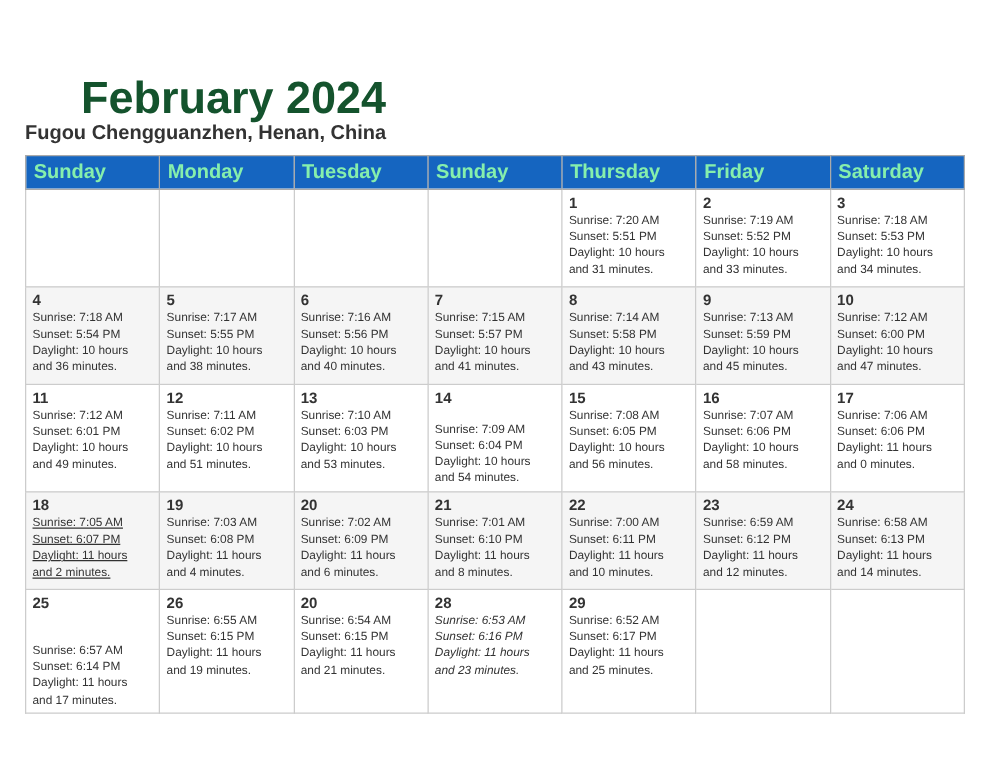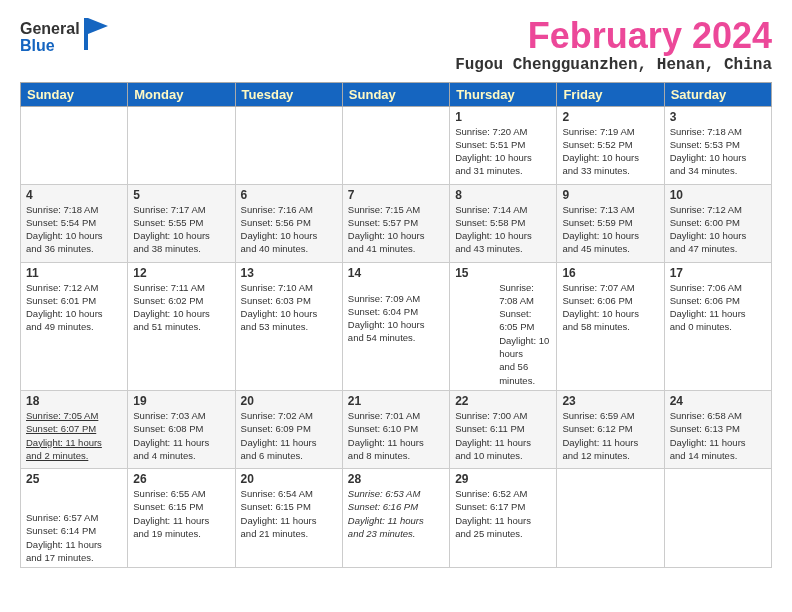--- a/index.html
+++ b/index.html
@@ -25,40 +25,40 @@
       display: flex;
       flex-direction: column;
       align-items: flex-start;
     }
     .title-area {
       text-align: right;
     }
     .month-title {
       font-size: 36px;
       font-weight: bold;
-      color: #ec4899;
+      color: #14532d;
       line-height: 1.1;
+      margin-top: 42px;
     }
     .location {
       font-size: 16px;
       color: #333;
       font-weight: 600;
-      font-family: Liberation Mono, monospace;
     }
     .calendar {
       width: 100%;
       border-collapse: collapse;
       table-layout: fixed;
     }
     .calendar th {
       background: #1565c0;
-      color: #fef9c3;
+      color: #86efac;
       text-align: left;
       padding: 4px 6px;
-      font-size: 13px;
+      font-size: 16px;
       font-weight: bold;
       border: 1px solid #aaa;
     }
     .calendar td {
       border: 1px solid #ccc;
       vertical-align: top;
       padding: 3px 5px;
       height: 78px;
       font-size: 10px;
       color: #333;
@@ -81,30 +81,20 @@
     }
     .empty-cell {
       background: #fff !important;
     }
   </style>
 </head>
 <body>
 
 <div class="page">
   <div class="header">
-    <div class="logo">
-
-      <svg width="90" height="42" viewBox="0 0 90 42">
-        <text x="0" y="18" font-family="Arial" font-size="16" font-weight="bold" fill="#333">General</text>
-        <text x="0" y="35" font-family="Arial" font-size="16" font-weight="bold" fill="#1565c0">Blue</text>
-
-        <polygon points="68,2 88,10 68,18" fill="#1565c0"></polygon>
-        <rect x="64" y="2" width="4" height="32" fill="#1565c0"></rect>
-      </svg>
-    </div>
     <div class="title-area">
       <div class="month-title">February 2024</div>
       <div class="location">Fugou Chengguanzhen, Henan, China</div>
     </div>
   </div>
 
   <table class="calendar">
     <thead>
       <tr>
         <th>Sunday</th>
@@ -219,21 +209,21 @@
           </td>
           <td>
             <span class="day-num">14</span>
             <div class="day-info" style="white-space: pre-line; margin-top: 12px;">Sunrise: 7:09 AM
 Sunset: 6:04 PM
 Daylight: 10 hours
 and 54 minutes.</div>
           </td>
           <td>
             <span class="day-num">15</span>
-            <div class="day-info" style="white-space: pre-line; margin-left: 44px;">Sunrise: 7:08 AM
+            <div class="day-info" style="white-space: pre-line;">Sunrise: 7:08 AM
 Sunset: 6:05 PM
 Daylight: 10 hours
 and 56 minutes.</div>
           </td>
           <td>
             <span class="day-num">16</span>
             <div class="day-info" style="white-space: pre-line;">Sunrise: 7:07 AM
 Sunset: 6:06 PM
 Daylight: 10 hours
 and 58 minutes.</div>

